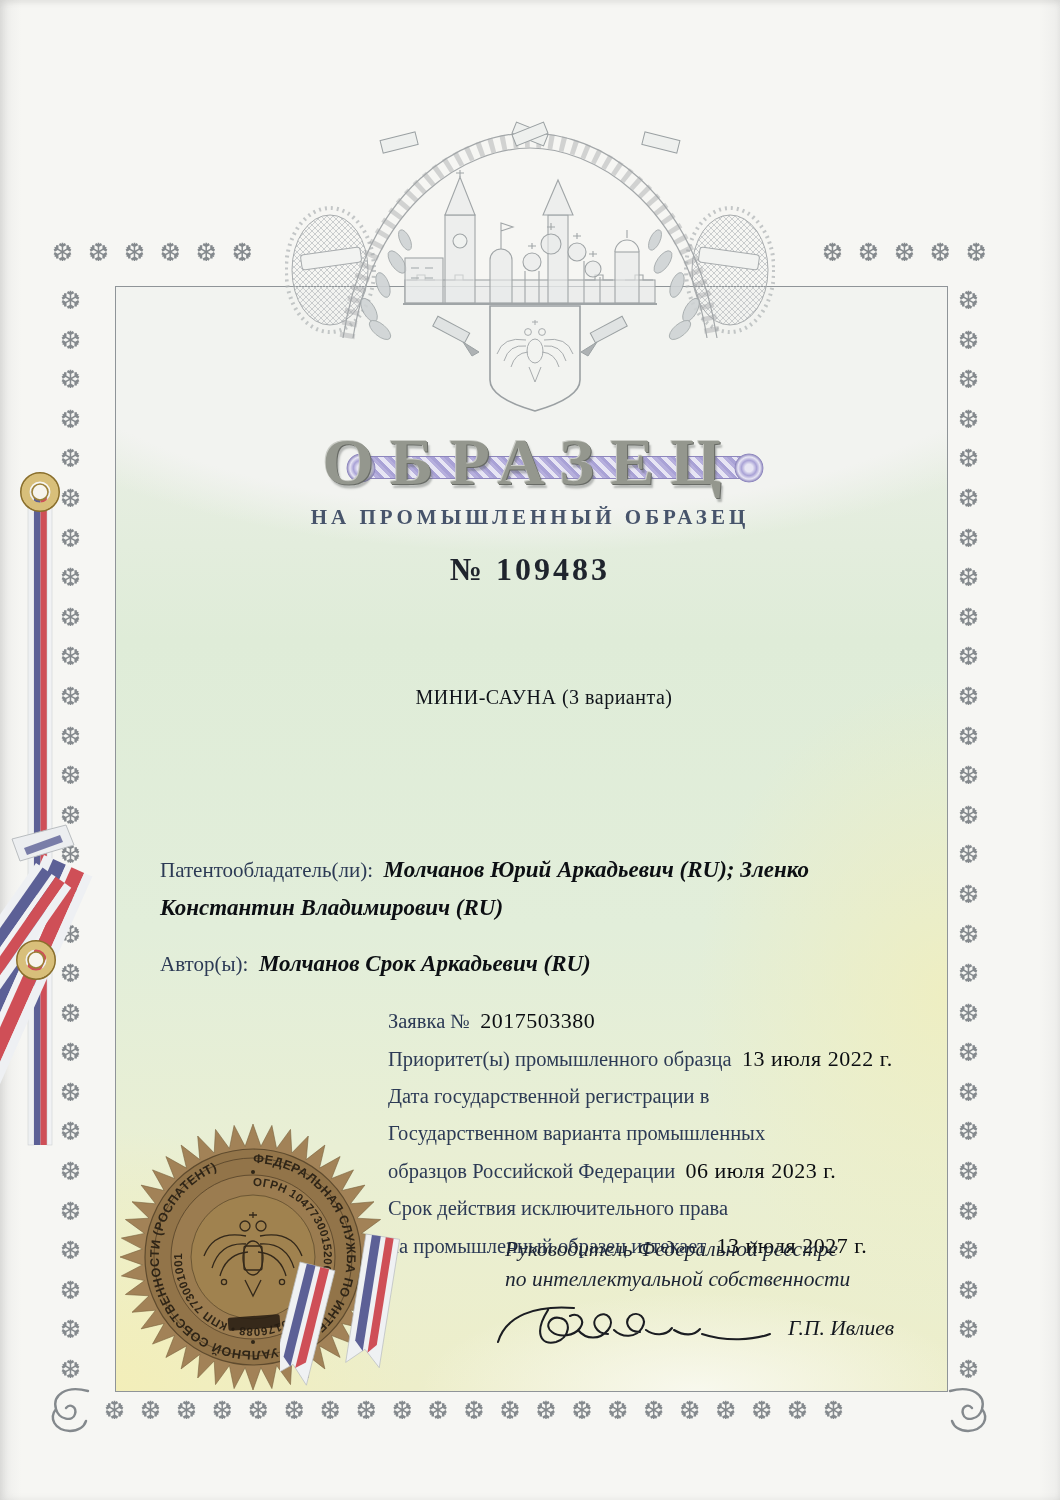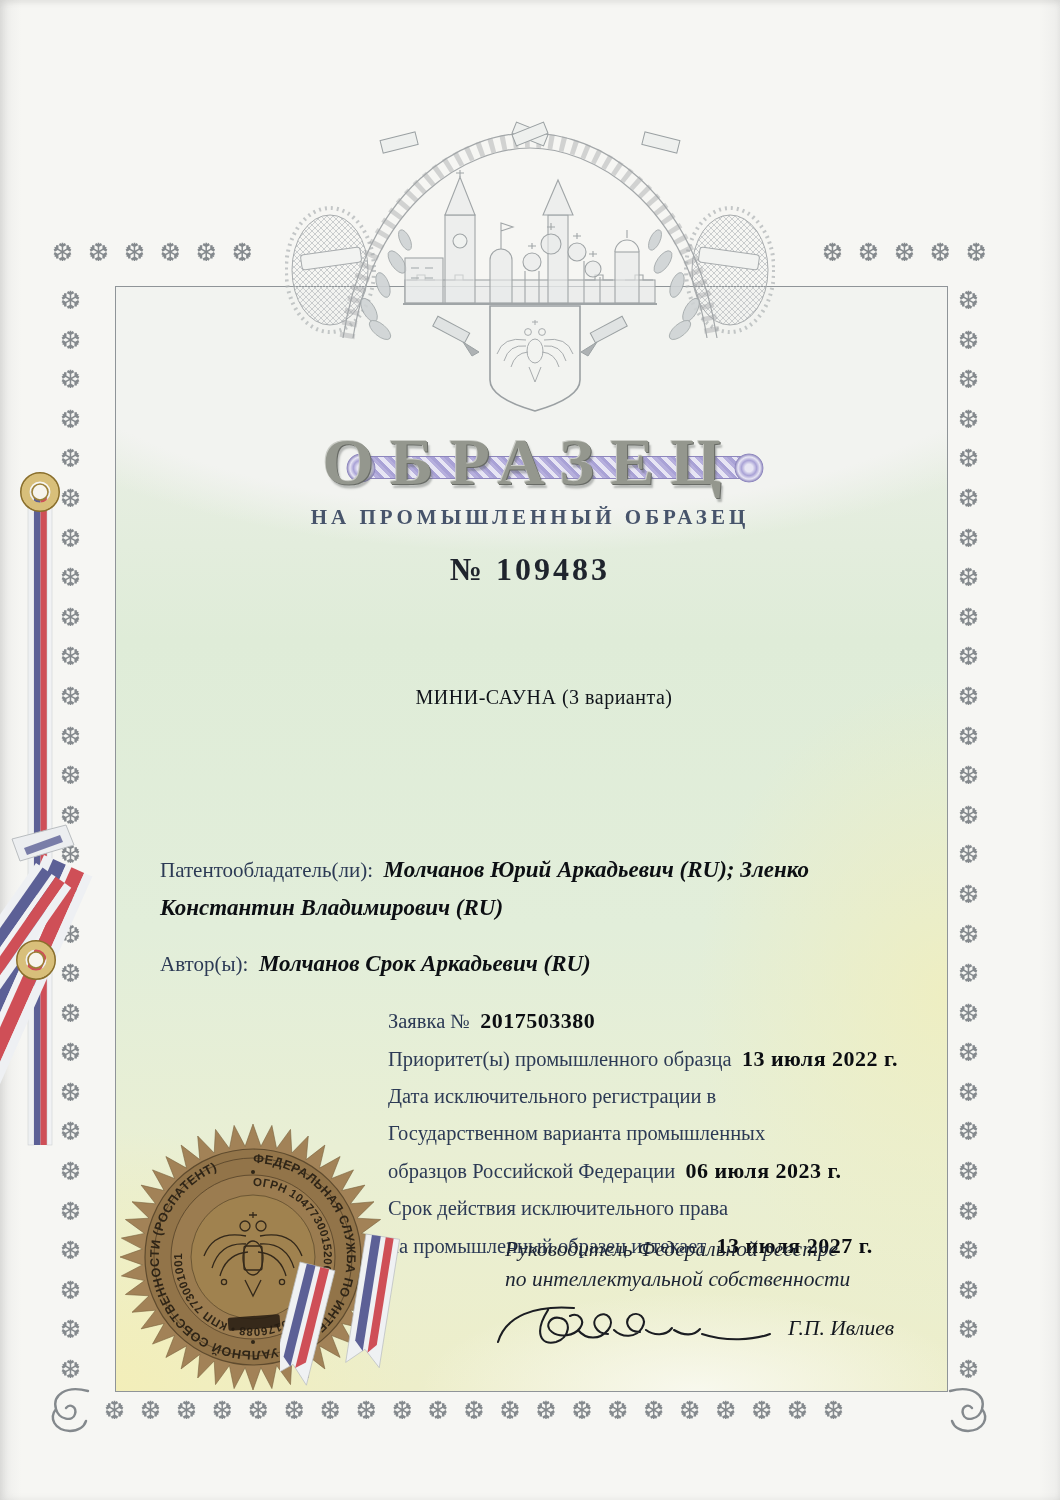--- a/index.html
+++ b/index.html
@@ -60,21 +60,21 @@
   
   .design-title{
     position:absolute;left:0;top:686px;width:100%;text-align:center;
     font-size:20px;font-weight:normal;color:#10141a;letter-spacing:.5px;padding-left:28px;
   }
   .party{position:absolute;left:160px;width:775px;font-size:21px;color:#2c3a55;line-height:38px;}
   .party .names{font-weight:bold;font-style:italic;font-size:23px;color:#0c0f13;}
   .p-holder{top:830px;}
   .p-author{top:924px;}
   .details{position:absolute;left:388px;top:1002px;width:545px;font-size:20.5px;color:#2c3a55;line-height:37px;}
-  .details .val{font-weight:bold;font-size:22px;color:#0b0d11;letter-spacing:.5px;}
+  .details .val{font-weight:normal;font-size:22px;color:#0b0d11;letter-spacing:.5px;}
   
   .signer-title{
     position:absolute;left:505px;top:1234px;width:400px;
     font-style:italic;font-size:21.5px;color:#1c2433;line-height:30px;
   }
   .sig-svg{position:absolute;left:488px;top:1296px;}
   .signer-name{position:absolute;left:788px;top:1316px;font-style:italic;font-size:21.5px;color:#14181f;}
   svg{display:block;}
 </style>
 </head>
@@ -298,21 +298,21 @@
 
   <div class="details">
     <div>
       <span>Заявка №</span>&nbsp;
       <span class="val">2017503380</span>
     </div>
     <div>
       <span>Приоритет(ы) промышленного образца</span>&nbsp;
       <span class="val">13 июля 2022 г.</span>
     </div>
-    <div>Дата исключительного регистрации в</div>
+    <div>Дата государственной регистрации в</div>
     <div>Государственном варианта промышленных</div>
     <div>
       <span>образцов Российской Федерации</span>&nbsp;
       <span class="val">06 июля 2023 г.</span>
     </div>
     <div>Срок действия исключительного права</div>
     <div>
       <span>на промышленный образец истекает</span>&nbsp;
       <span class="val">13 июля 2027 г.</span>
     </div>

